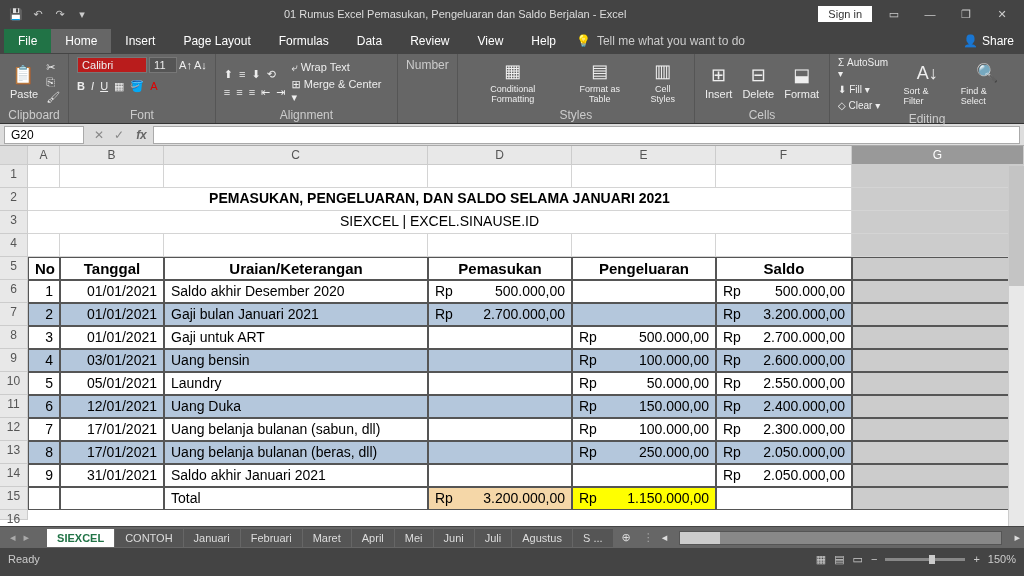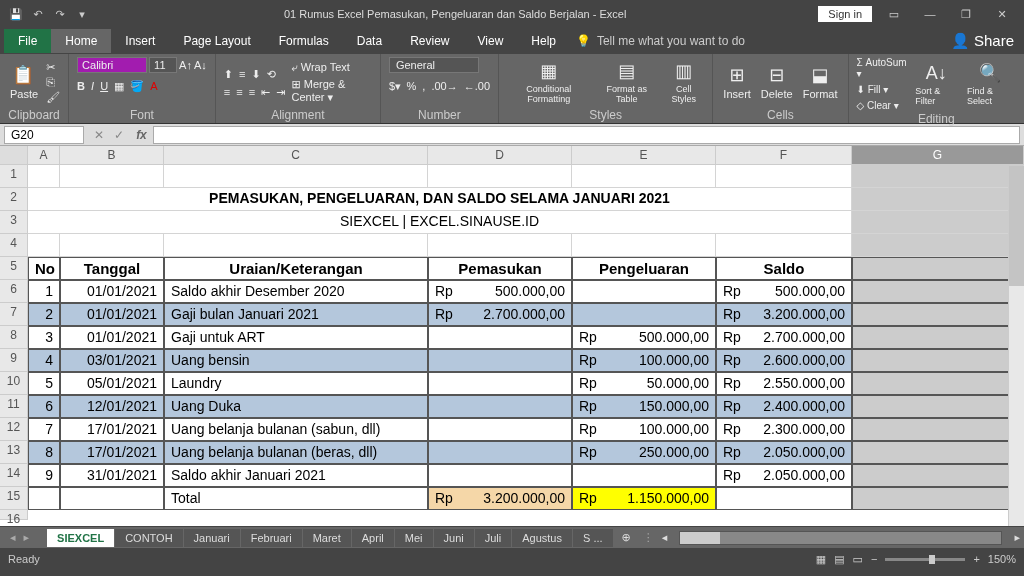--- a/index.html
+++ b/index.html
@@ -14,33 +14,33 @@
 .titlebar .signin { background: #fff; color: #333; padding: 2px 10px; font-size: 11px; cursor: pointer; }
 .titlebar .wbtn { width: 28px; text-align: center; color: #ccc; cursor: pointer; }
 
 
 .ribbon-tabs { background: #444; height: 26px; display: flex; align-items: center; padding-left: 4px; position: relative; }
 .ribbon-tabs .tab { color: #fff; padding: 5px 14px; font-size: 12px; cursor: pointer; }
 .ribbon-tabs .tab.file { background: #217346; }
 .ribbon-tabs .tab.active { background: #666; }
 .ribbon-tabs .tellme { color: #ccc; font-size: 12px; margin-left: 6px; display: flex; align-items: center; gap: 6px; }
 .ribbon-tabs .bulb { font-size: 12px; }
-.ribbon-tabs .share { position: absolute; right: 10px; color: #fff; font-size: 15px; cursor: pointer; }
+.ribbon-tabs .share { position: absolute; right: 10px; color: #fff; font-size: 12px; cursor: pointer; }
 
 
 .ribbon { background: #666; height: 70px; display: flex; border-bottom: 1px solid #333; color: #eee; font-size: 11px; }
 .group { border-right: 1px solid #555; padding: 3px 8px 1px 8px; display: flex; flex-direction: column; justify-content: space-between; }
 .group-label { text-align: center; font-size: 12px; color: #ccc; padding-top: 1px; }
 .group-body { flex: 1; display: flex; align-items: center; gap: 6px; }
 .big-btn { display: flex; flex-direction: column; align-items: center; gap: 2px; cursor: pointer; padding: 2px; }
 .big-btn .ico { font-size: 18px; }
 .small-col { display: flex; flex-direction: column; gap: 2px; }
 .small-col span { cursor: pointer; }
 .font-row { display: flex; gap: 2px; align-items: center; }
-.font-name { background: #a21caf; border: 1px solid #777; padding: 1px 4px; width: 70px; font-size: 11px; }
+.font-name { background: #b91c1c; border: 1px solid #777; padding: 1px 4px; width: 70px; font-size: 11px; }
 .font-size { background: #555; border: 1px solid #777; padding: 1px 4px; width: 28px; font-size: 11px; }
 .btnrow { display: flex; gap: 6px; padding-top: 3px; }
 .btnrow span { cursor: pointer; }
 .numfmt { background: #555; border: 1px solid #777; padding: 1px 6px; width: 90px; font-size: 11px; }
 
 
 .formula-row { background: #ddd; height: 22px; display: flex; align-items: center; border-bottom: 1px solid #aaa; font-size: 12px; }
 .namebox { width: 80px; background: #fff; border: 1px solid #aaa; margin: 0 4px; padding: 1px 6px; font-size: 12px; }
 .fx-btns { display: flex; gap: 10px; color: #888; padding: 0 6px; }
 .fx-label { font-style: italic; color: #666; padding: 0 6px; font-weight: bold; }
@@ -183,30 +183,20 @@
           </div>
       </div>
       <div class="small-col" style="gap:4px">
         <span>⤶ <span>Wrap Text</span></span>
         <span>⊞ <span>Merge &amp; Center</span> ▾</span>
       </div>
     </div>
     <div class="group-label">Alignment</div>
   </div>
   <div class="group">
-    <div class="group-body" style="flex-direction:column;align-items:flex-start;gap:4px">
-      <div class="numfmt">General</div>
-      <div class="btnrow">
-        <span>$▾</span>
-        <span>%</span>
-        <span>,</span>
-        <span>.00→</span>
-        <span>←.00</span>
-      </div>
-    </div>
     <div class="group-label">Number</div>
   </div>
   <div class="group">
     <div class="group-body">
       <div class="big-btn">
           <span class="ico">▦</span>
           <span style="font-size:9px;text-align:center">Conditional Formatting</span>
         </div>
       <div class="big-btn">
           <span class="ico">▤</span>

